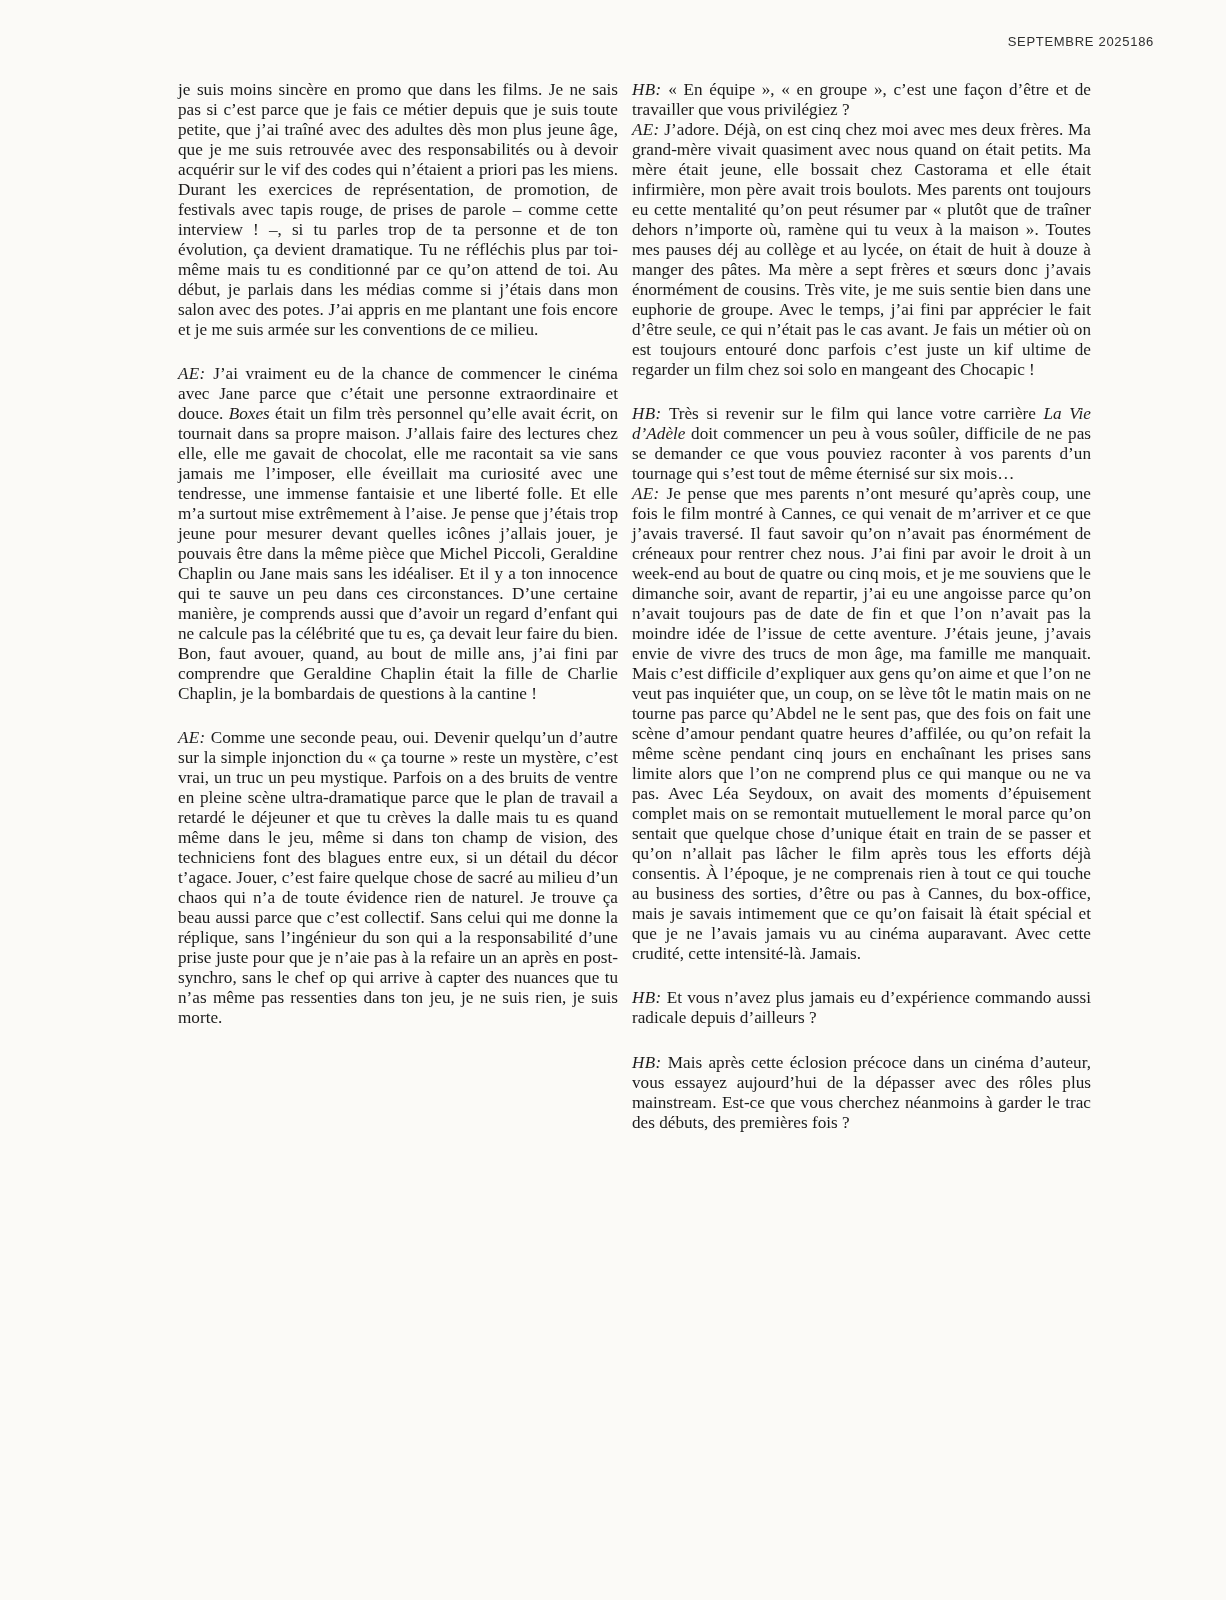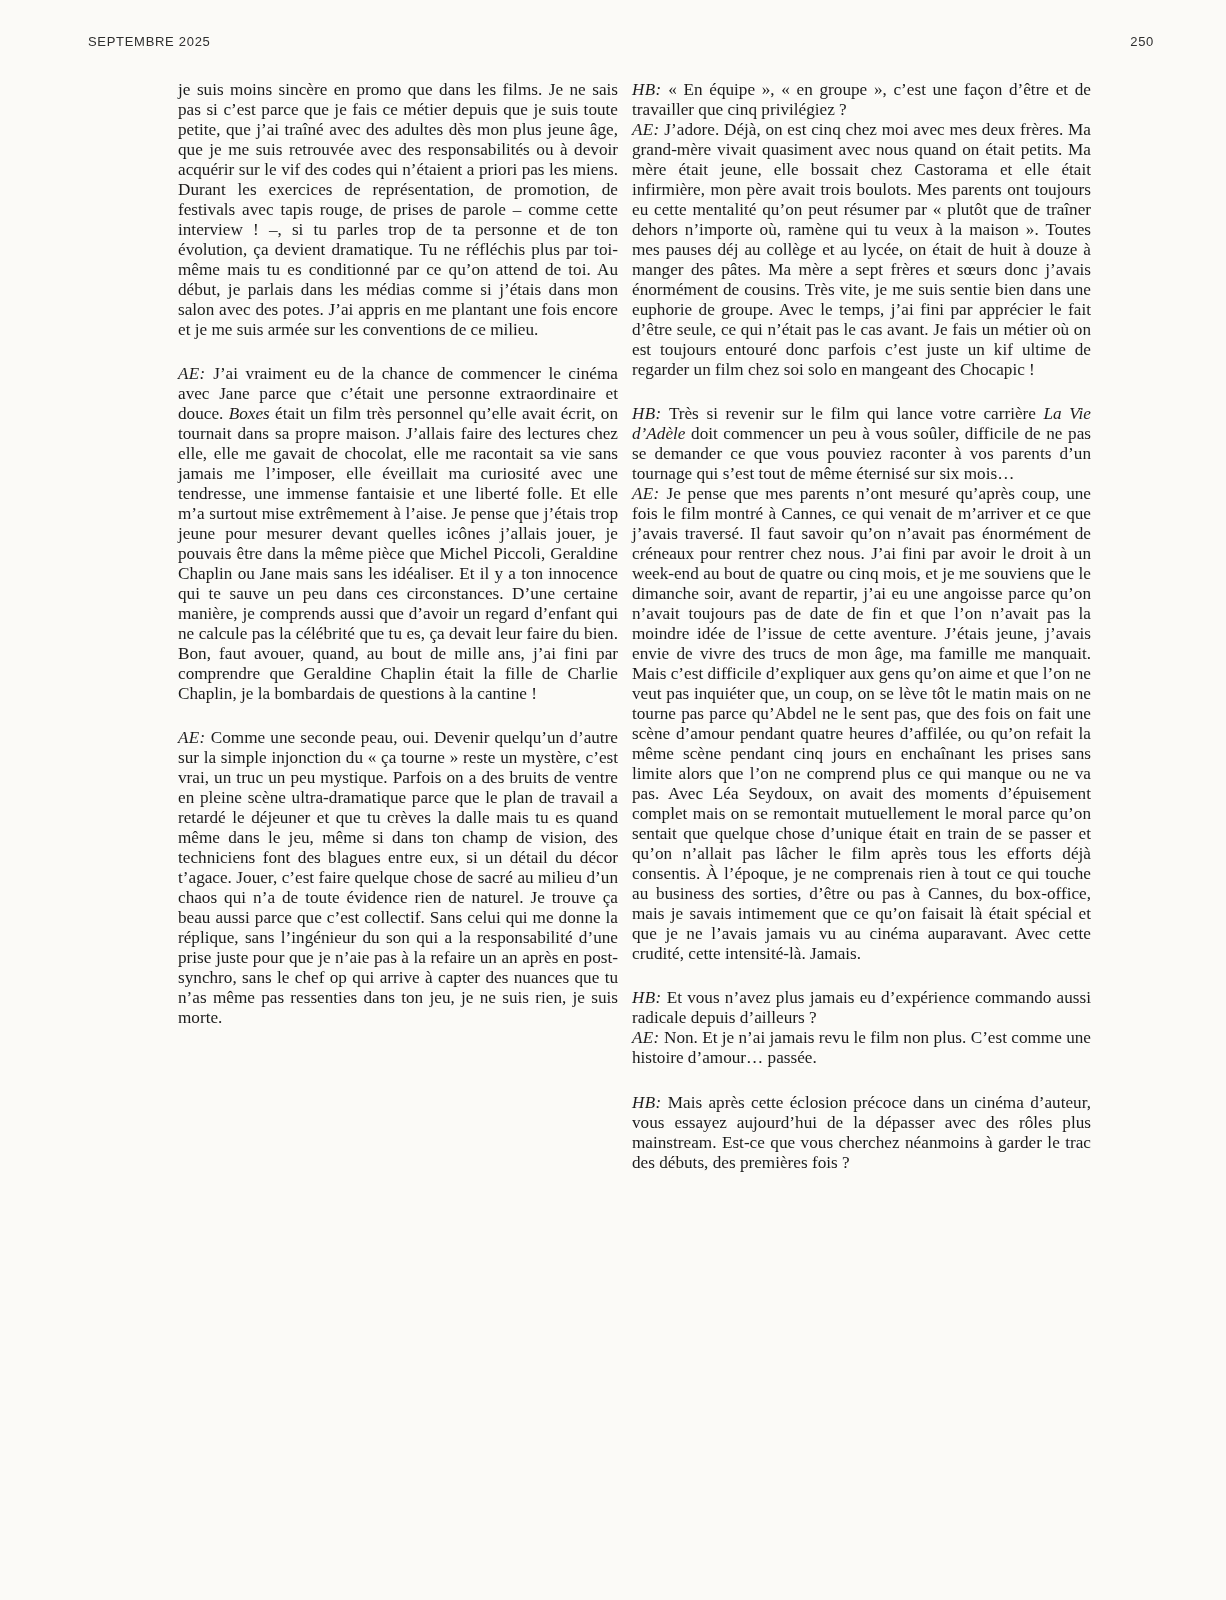--- a/index.html
+++ b/index.html
@@ -6,21 +6,21 @@
   body {
     width: 1226px; height: 1600px;
     background: #fbfaf7;
     color: #1b1b1b;
     font-family: "Liberation Serif", serif;
     position: relative;
     overflow: hidden;
   }
   .header {
     position: absolute; top: 34px; left: 88px; right: 72px;
-    display: flex; justify-content: space-between; align-items: baseline;
+    display: flex; justify-content: flex-end; align-items: baseline;
     font-family: "Liberation Sans", sans-serif;
     font-size: 13px; letter-spacing: 0.7px; color: #2e2e2e;
   }
   .body-text {
     position: absolute; top: 80px; left: 178px;
     display: flex; gap: 14px;
   }
   .column {
     font-size: 17.2px;
     line-height: 20px;
@@ -37,45 +37,44 @@
     font-size: 17px;
     letter-spacing: 0.4px;
   }
   .ital { font-style: italic; }
 </style>
 </head>
 <body>
 
 <div class="header">
   <span>SEPTEMBRE 2025</span>
-  <span>250</span>
+  <span>186</span>
 </div>
 
 <div class="body-text">
   <div class="column column-left">
       <div class="block">
         <p class="para"><span class="normal">je suis moins sincère en promo que dans les films. Je ne sais pas si c’est parce que je fais ce métier depuis que je suis toute petite, que j’ai traîné avec des adultes dès mon plus jeune âge, que je me suis retrouvée avec des responsabilités ou à devoir acquérir sur le vif des codes qui n’étaient a priori pas les miens. Durant les exercices de représentation, de promotion, de festivals avec tapis rouge, de prises de parole – comme cette interview ! –, si tu parles trop de ta personne et de ton évolution, ça devient dramatique. Tu ne réfléchis plus par toi-même mais tu es conditionné par ce qu’on attend de toi. Au début, je parlais dans les médias comme si j’étais dans mon salon avec des potes. J’ai appris en me plantant une fois encore et je me suis armée sur les conventions de ce milieu.</span></p>
       </div>
       <div class="block">
         <p class="para"><span class="speaker">AE:</span><span class="normal"> J’ai vraiment eu de la chance de commencer le cinéma avec Jane parce que c’était une personne extraordinaire et douce. </span><span class="ital">Boxes</span><span class="normal"> était un film très personnel qu’elle avait écrit, on tournait dans sa propre maison. J’allais faire des lectures chez elle, elle me gavait de chocolat, elle me racontait sa vie sans jamais me l’imposer, elle éveillait ma curiosité avec une tendresse, une immense fantaisie et une liberté folle. Et elle m’a surtout mise extrêmement à l’aise. Je pense que j’étais trop jeune pour mesurer devant quelles icônes j’allais jouer, je pouvais être dans la même pièce que Michel Piccoli, Geraldine Chaplin ou Jane mais sans les idéaliser. Et il y a ton innocence qui te sauve un peu dans ces circonstances. D’une certaine manière, je comprends aussi que d’avoir un regard d’enfant qui ne calcule pas la célébrité que tu es, ça devait leur faire du bien. Bon, faut avouer, quand, au bout de mille ans, j’ai fini par comprendre que Geraldine Chaplin était la fille de Charlie Chaplin, je la bombardais de questions à la cantine !</span></p>
       </div>
       <div class="block">
         <p class="para"><span class="speaker">AE:</span><span class="normal"> Comme une seconde peau, oui. Devenir quelqu’un d’autre sur la simple injonction du « ça tourne » reste un mystère, c’est vrai, un truc un peu mystique. Parfois on a des bruits de ventre en pleine scène ultra-dramatique parce que le plan de travail a retardé le déjeuner et que tu crèves la dalle mais tu es quand même dans le jeu, même si dans ton champ de vision, des techniciens font des blagues entre eux, si un détail du décor t’agace. Jouer, c’est faire quelque chose de sacré au milieu d’un chaos qui n’a de toute évidence rien de naturel. Je trouve ça beau aussi parce que c’est collectif. Sans celui qui me donne la réplique, sans l’ingénieur du son qui a la responsabilité d’une prise juste pour que je n’aie pas à la refaire un an après en post-synchro, sans le chef op qui arrive à capter des nuances que tu n’as même pas ressenties dans ton jeu, je ne suis rien, je suis morte.</span></p>
       </div>
     </div>
   <div class="column column-right">
       <div class="block">
-        <p class="para"><span class="speaker">HB:</span><span class="normal"> « En équipe », « en groupe », c’est une façon d’être et de travailler que cinq privilégiez ?</span></p>
+        <p class="para"><span class="speaker">HB:</span><span class="normal"> « En équipe », « en groupe », c’est une façon d’être et de travailler que vous privilégiez ?</span></p>
         <p class="para"><span class="speaker">AE:</span><span class="normal"> J’adore. Déjà, on est cinq chez moi avec mes deux frères. Ma grand-mère vivait quasiment avec nous quand on était petits. Ma mère était jeune, elle bossait chez Castorama et elle était infirmière, mon père avait trois boulots. Mes parents ont toujours eu cette mentalité qu’on peut résumer par « plutôt que de traîner dehors n’importe où, ramène qui tu veux à la maison ». Toutes mes pauses déj au collège et au lycée, on était de huit à douze à manger des pâtes. Ma mère a sept frères et sœurs donc j’avais énormément de cousins. Très vite, je me suis sentie bien dans une euphorie de groupe. Avec le temps, j’ai fini par apprécier le fait d’être seule, ce qui n’était pas le cas avant. Je fais un métier où on est toujours entouré donc parfois c’est juste un kif ultime de regarder un film chez soi solo en mangeant des Chocapic !</span></p>
       </div>
       <div class="block">
         <p class="para"><span class="speaker">HB:</span><span class="normal"> Très si revenir sur le film qui lance votre carrière </span><span class="ital">La Vie d’Adèle</span><span class="normal"> doit commencer un peu à vous soûler, difficile de ne pas se demander ce que vous pouviez raconter à vos parents d’un tournage qui s’est tout de même éternisé sur six mois…</span></p>
         <p class="para"><span class="speaker">AE:</span><span class="normal"> Je pense que mes parents n’ont mesuré qu’après coup, une fois le film montré à Cannes, ce qui venait de m’arriver et ce que j’avais traversé. Il faut savoir qu’on n’avait pas énormément de créneaux pour rentrer chez nous. J’ai fini par avoir le droit à un week-end au bout de quatre ou cinq mois, et je me souviens que le dimanche soir, avant de repartir, j’ai eu une angoisse parce qu’on n’avait toujours pas de date de fin et que l’on n’avait pas la moindre idée de l’issue de cette aventure. J’étais jeune, j’avais envie de vivre des trucs de mon âge, ma famille me manquait. Mais c’est difficile d’expliquer aux gens qu’on aime et que l’on ne veut pas inquiéter que, un coup, on se lève tôt le matin mais on ne tourne pas parce qu’Abdel ne le sent pas, que des fois on fait une scène d’amour pendant quatre heures d’affilée, ou qu’on refait la même scène pendant cinq jours en enchaînant les prises sans limite alors que l’on ne comprend plus ce qui manque ou ne va pas. Avec Léa Seydoux, on avait des moments d’épuisement complet mais on se remontait mutuellement le moral parce qu’on sentait que quelque chose d’unique était en train de se passer et qu’on n’allait pas lâcher le film après tous les efforts déjà consentis. À l’époque, je ne comprenais rien à tout ce qui touche au business des sorties, d’être ou pas à Cannes, du box-office, mais je savais intimement que ce qu’on faisait là était spécial et que je ne l’avais jamais vu au cinéma auparavant. Avec cette crudité, cette intensité-là. Jamais.</span></p>
       </div>
       <div class="block">
         <p class="para"><span class="speaker">HB:</span><span class="normal"> Et vous n’avez plus jamais eu d’expérience commando aussi radicale depuis d’ailleurs ?</span></p>
-        <p class="para"><span class="speaker">AE:</span><span class="normal"> Non. Et je n’ai jamais revu le film non plus. C’est comme une histoire d’amour… passée.</span></p>
       </div>
       <div class="block">
         <p class="para"><span class="speaker">HB:</span><span class="normal"> Mais après cette éclosion précoce dans un cinéma d’auteur, vous essayez aujourd’hui de la dépasser avec des rôles plus mainstream. Est-ce que vous cherchez néanmoins à garder le trac des débuts, des premières fois ?</span></p>
       </div>
     </div>
 </div>
 
 </body></html>

